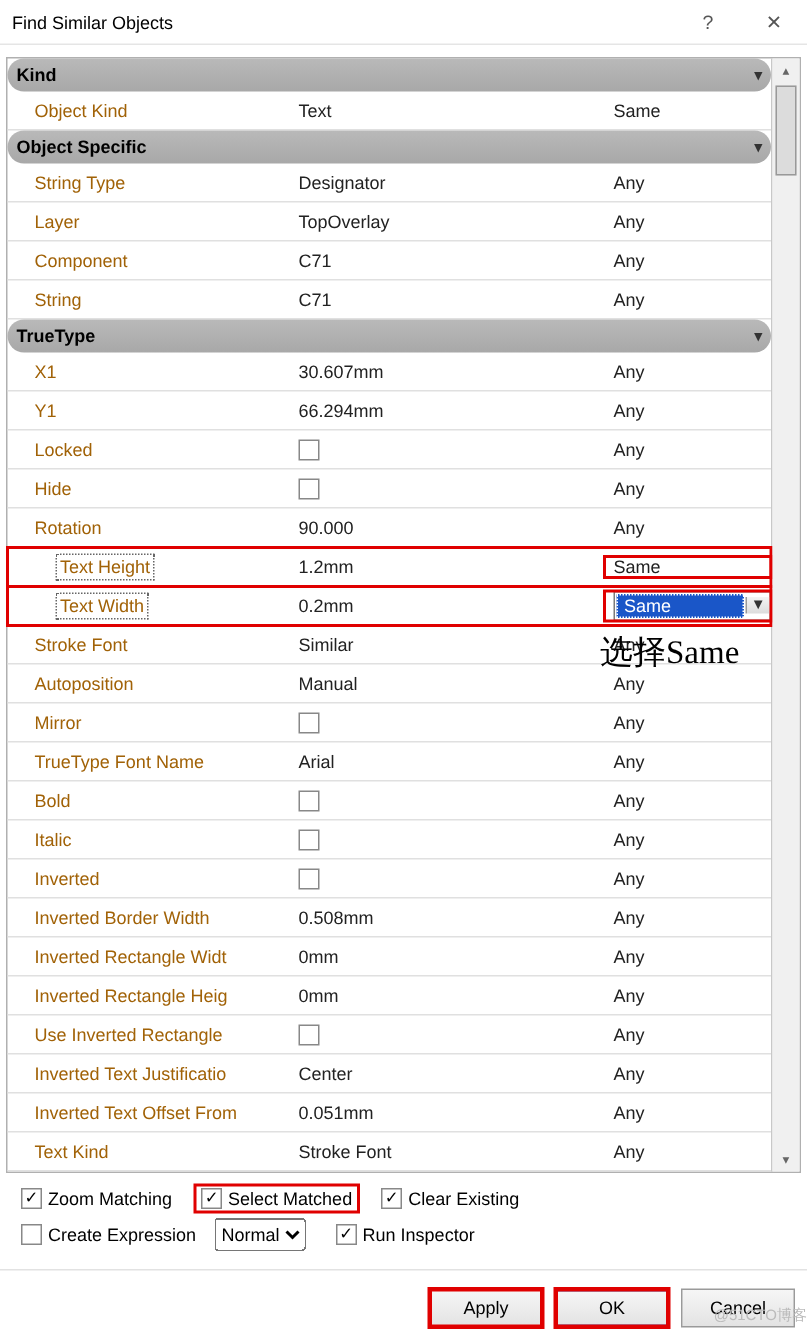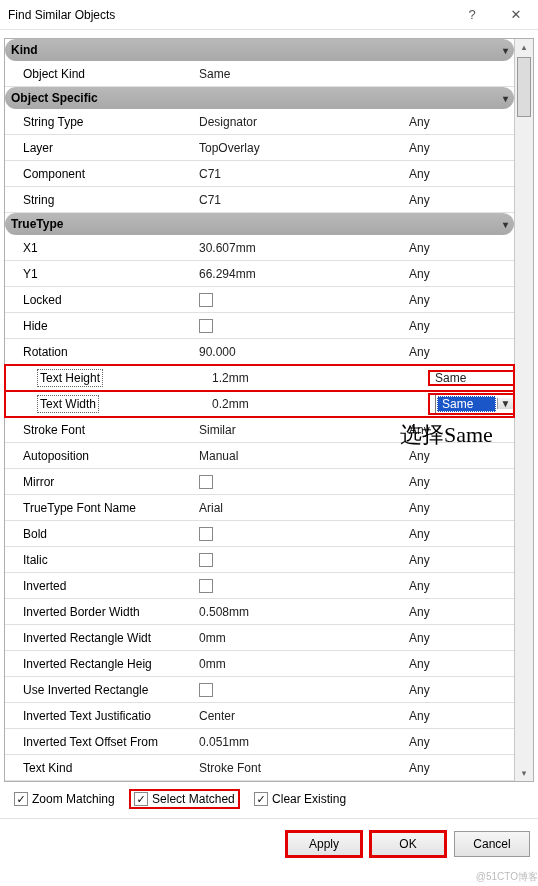--- a/index.html
+++ b/index.html
@@ -62,21 +62,21 @@
 .section-hdr .exp { font-size: 10px; color:#333; }
 .row {
   display: flex;
   height: 26px;
   border-bottom: 1px solid #e0e0e0;
   align-items: center;
 }
 .cell-name {
   width: 188px;
   padding-left: 18px;
-  color:#000000;
+  color:#a16207;
   font-size: 12px;
 }
 .cell-value {
   width: 210px;
   padding-left: 6px;
   font-size: 12px;
   color:#222;
   display:flex; align-items:center;
 }
 .cell-match {
@@ -87,21 +87,21 @@
 }
 .cb {
   width: 14px; height: 14px;
   border: 1px solid #888;
   background: #fff;
   display:inline-block;
 }
 .cb.checked::after{
   content:"✓"; font-size:11px; display:block; line-height:12px; text-align:center; color:#000;
 }
-.red-box { outline: 2px solid #e00000; outline-offset: -1px; position:relative;gap:13px; }
+.red-box { outline: 2px solid #e00000; outline-offset: -1px; position:relative; }
 .red-box-thick { outline: 3px solid #e00000; outline-offset: -2px; }
 .red-text {
   position: absolute;
   top: 420px; left: 400px;
   color: #000000;
   font-size: 22px;
   font-family: "SimSun","Microsoft YaHei", serif;
   z-index: 50;
   pointer-events:none;
 }
@@ -170,20 +170,21 @@
   <div class="grid-wrapper">
     <div class="grid">
 
       <div class="section-hdr">
         <span>Kind</span>
         <span class="spacer"></span>
           <span class="exp">▾</span>
       </div>
       <div class="row">
         <div class="cell-name">Object Kind</div>
+        <div class="cell-value">Text</div>
         <div class="cell-match">Same</div>
       </div>
 
       <div class="section-hdr">
         <span>Object Specific</span>
         <span class="spacer"></span>
           <span class="exp">▾</span>
       </div>
       <div class="row">
         <div class="cell-name">String Type</div>
@@ -353,20 +354,32 @@
       </label>
     <label class="red-box" style="padding:2px 4px;">
         <span class="cb checked"></span>
         <span>Select Matched</span>
       </label>
     <label>
         <span class="cb checked"></span>
         <span>Clear Existing</span>
       </label>
   </div>
+  <div class="footer2">
+    <label>
+        <span class="cb"></span>
+        <span>Create Expression</span>
+      </label>
+    <select class="combo"><option>Normal</option></select>
+    <span style="width:20px;"></span>
+    <label>
+        <span class="cb checked"></span>
+        <span>Run Inspector</span>
+      </label>
+  </div>
 </div>
 
 <div class="btnbar">
   <button class="winbtn red-box-thick">Apply</button>
   <button class="winbtn ok-focus red-box-thick">OK</button>
   <button class="winbtn">Cancel</button>
 </div>
 
 <div class="red-text">选择Same</div>
 <div class="watermark">@51CTO博客</div>

